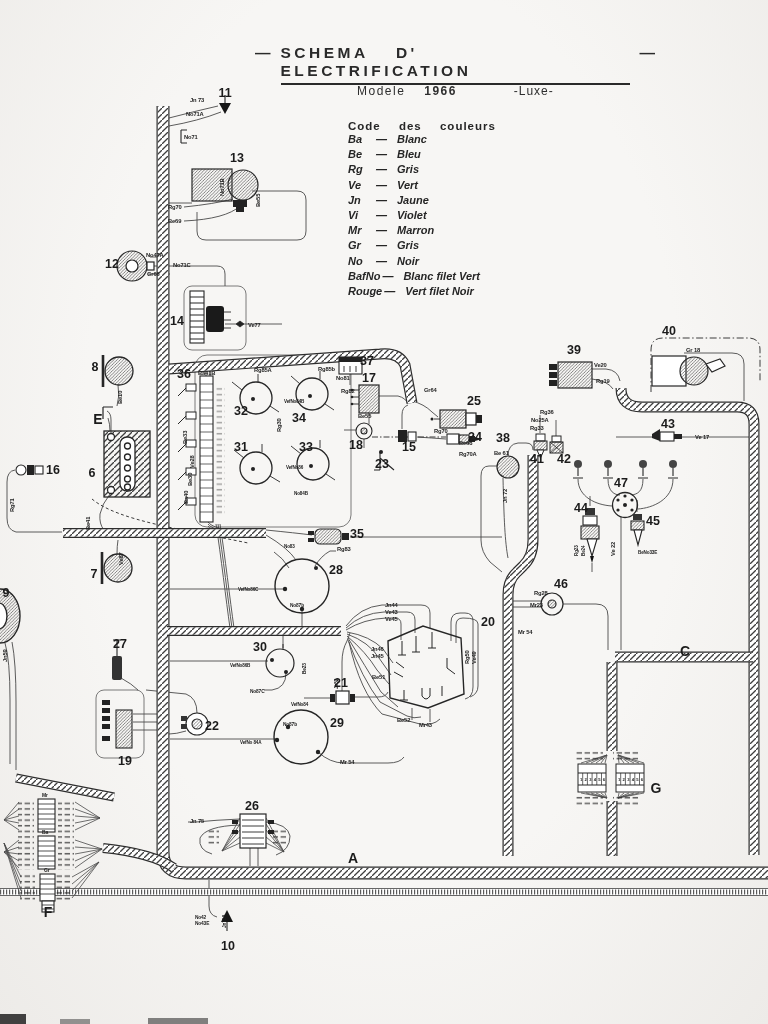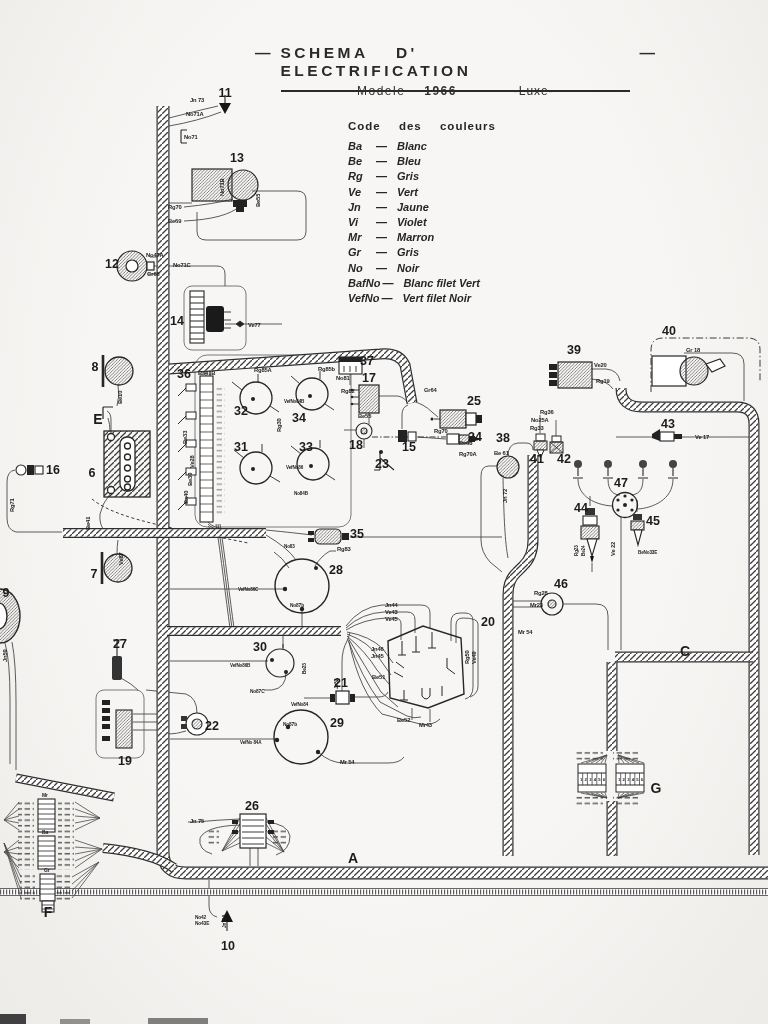--- a/index.html
+++ b/index.html
@@ -4,27 +4,27 @@
 <style>
   html,body{margin:0;padding:0;}
   body{width:768px;height:1024px;overflow:hidden;
        font-family:"Liberation Sans",sans-serif;}
   .page{position:relative;width:768px;height:1024px;
         background:radial-gradient(ellipse at 50% 42%,#f7f6f4 55%,#edebe8 100%);}
   svg{position:absolute;left:0;top:0;}
   .title-block{position:absolute;left:255px;top:44px;width:400px;
         display:flex;justify-content:center;align-items:flex-start;gap:10px;
         font-size:15.5px;font-weight:bold;color:#2a2a2a;}
-  .title-main{letter-spacing:3.5px;word-spacing:20px;border-bottom:2.3px solid #2a2a2a;padding-bottom:10px;}
+  .title-main{letter-spacing:3.5px;word-spacing:20px;border-bottom:2.3px solid #2a2a2a;padding-bottom:3px;}
   .title-dash{font-weight:bold;}
   .subtitle{position:absolute;left:357px;top:84px;font-size:12px;color:#2e2e2e;letter-spacing:1.5px;}
   .subtitle .yr{font-weight:bold;margin:12px 14px;}
   .subtitle .trim{letter-spacing:1px;margin-left:38px;}
   .legend{position:absolute;left:348px;top:120px;color:#262626;}
-  .legend-heading{font-size:11.5px;font-weight:bold;letter-spacing:1px;word-spacing:14px;margin-bottom:7px;}
+  .legend-heading{font-size:11.5px;font-weight:bold;letter-spacing:1px;word-spacing:14px;}
   .legend-row{font-size:11px;font-weight:bold;line-height:15.2px;white-space:nowrap;font-style:italic;}
   .legend-row .code{display:inline-block;min-width:26px;}
   .legend-row .dash{display:inline-block;margin:0 4px 0 2px;}
   .legend-row .name{margin-left:6px;}
   text{font-family:"Liberation Sans",sans-serif;}
   .comp-num{font-size:12.5px;font-weight:bold;fill:#1b1b1b;text-anchor:middle;}
   .zone-letter{font-size:14px;font-weight:bold;fill:#1b1b1b;text-anchor:middle;}
   .wire-label{font-weight:bold;fill:#1d1d1d;letter-spacing:-0.15px;}
 </style>
 </head>
@@ -747,17 +747,17 @@
         <div class="legend-row"><span class="code">Ba</span><span class="dash">—</span><span class="name">Blanc</span></div>
         <div class="legend-row"><span class="code">Be</span><span class="dash">—</span><span class="name">Bleu</span></div>
         <div class="legend-row"><span class="code">Rg</span><span class="dash">—</span><span class="name">Gris</span></div>
         <div class="legend-row"><span class="code">Ve</span><span class="dash">—</span><span class="name">Vert</span></div>
         <div class="legend-row"><span class="code">Jn</span><span class="dash">—</span><span class="name">Jaune</span></div>
         <div class="legend-row"><span class="code">Vi</span><span class="dash">—</span><span class="name">Violet</span></div>
         <div class="legend-row"><span class="code">Mr</span><span class="dash">—</span><span class="name">Marron</span></div>
         <div class="legend-row"><span class="code">Gr</span><span class="dash">—</span><span class="name">Gris</span></div>
         <div class="legend-row"><span class="code">No</span><span class="dash">—</span><span class="name">Noir</span></div>
         <div class="legend-row"><span class="code">BafNo</span><span class="dash">—</span><span class="name">Blanc filet Vert</span></div>
-        <div class="legend-row"><span class="code">VefNo</span><span class="dash">—</span><span class="name">Vert filet Noir</span></div>
+        <div class="legend-row"><span class="code">Rouge</span><span class="dash">—</span><span class="name">Vert filet Noir</span></div>
       </div>
 </div>
 
 </div>
 
 </body></html>

